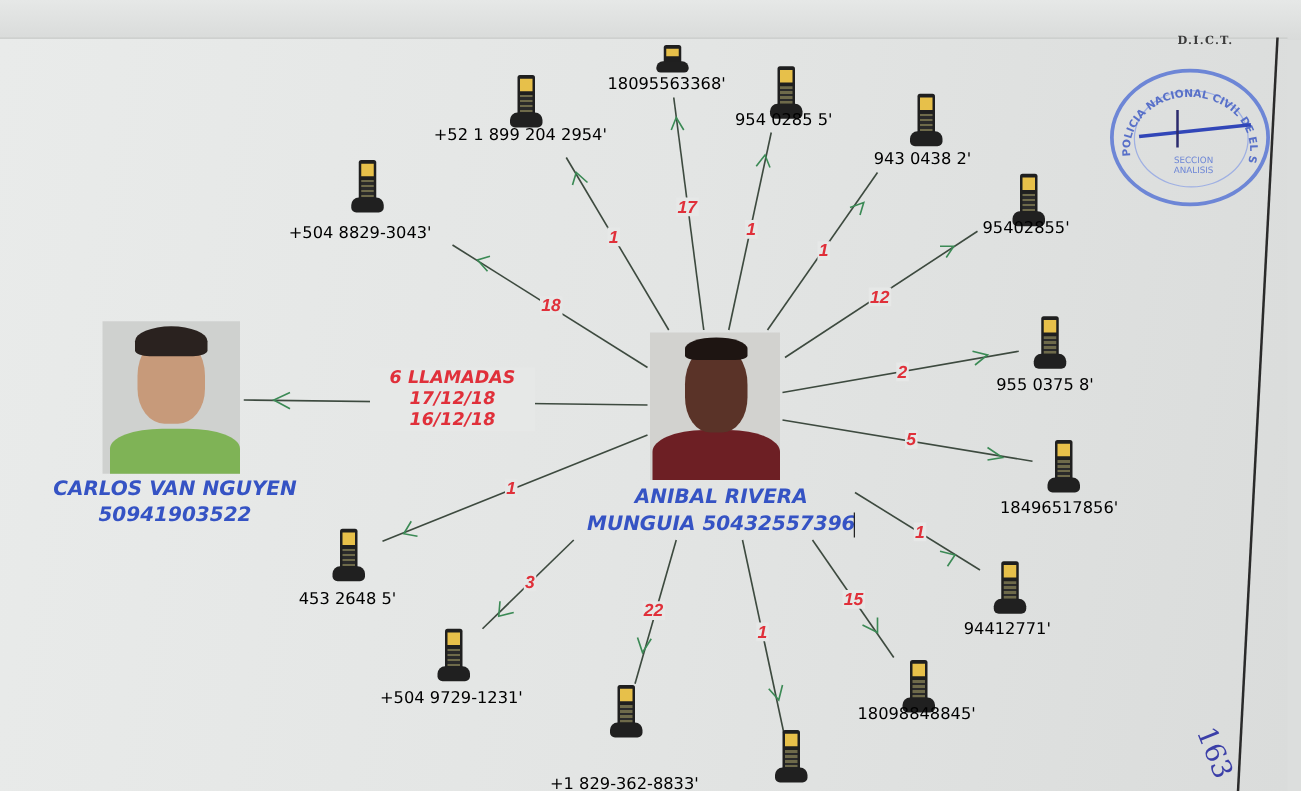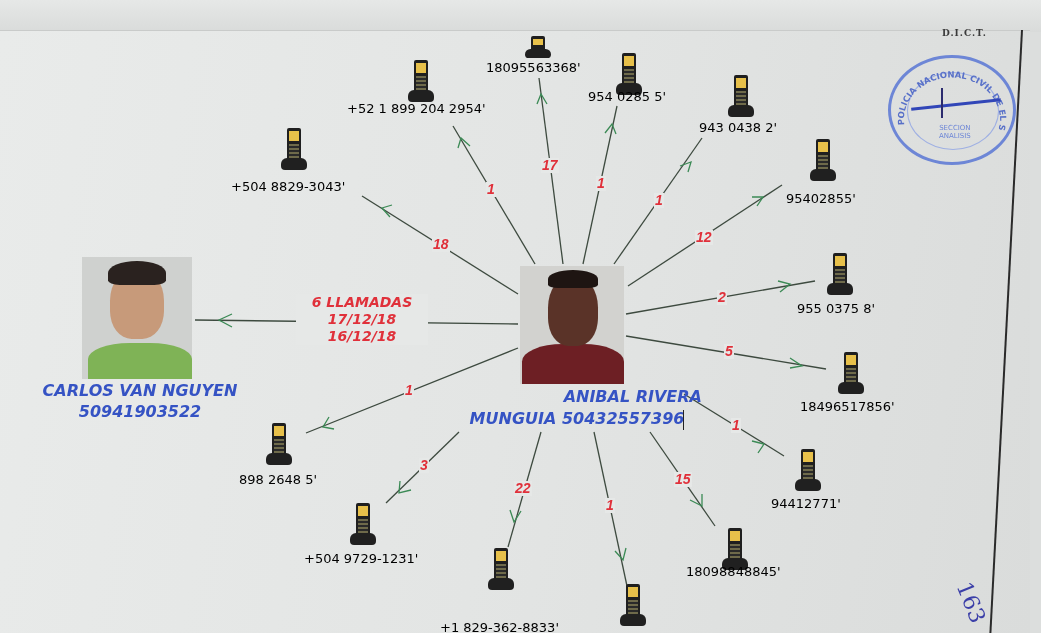--- a/index.html
+++ b/index.html
@@ -191,21 +191,21 @@
   <div>6 LLAMADAS</div>
   <div>17/12/18</div>
   <div>16/12/18</div>
 </div>
 
 <div class="photo" style="left:520px;top:266px;width:104px;height:118px;background:#d2d2cf;">
   <div class="shirt" style="left:2px;top:78px;width:102px;height:44px;background:#6d1f24;"></div>
   <div class="head" style="left:28px;top:10px;width:50px;height:70px;background:#5a3328;"></div>
   <div class="hair" style="left:28px;top:4px;width:50px;height:18px;background:#1e1512;"></div>
 </div>
-<div class="person-name" style="left:452px;top:387px;width:250px;text-align:right;">ANIBAL RIVERA</div>
+<div class="person-name" style="left:452px;top:387px;width:250px;">ANIBAL RIVERA</div>
 <div class="person-name" style="left:452px;top:409px;width:250px;">MUNGUIA 50432557396</div>
 <div class="cursor-bar"></div>
 
 <div class="phone-icon" style="left:281px;top:128px;">
     <div class="phone-body">
       <div class="phone-screen"></div>
       <div class="phone-keys"></div>
     </div>
     <div class="phone-base"></div>
   </div>
@@ -251,21 +251,21 @@
 <div class="phone-label" style="left:699px;top:120px;">943 0438 2'</div>
 <div class="count" style="left:654px;top:193px;">1</div>
 
 <div class="phone-icon" style="left:810px;top:139px;">
     <div class="phone-body">
       <div class="phone-screen"></div>
       <div class="phone-keys"></div>
     </div>
     <div class="phone-base"></div>
   </div>
-<div class="phone-label" style="left:786px;top:191px;">95402855'</div>
+<div class="phone-label" style="left:786px;top:175px;">95402855'</div>
 <div class="count" style="left:695px;top:230px;">12</div>
 
 <div class="phone-icon" style="left:827px;top:253px;">
     <div class="phone-body">
       <div class="phone-screen"></div>
       <div class="phone-keys"></div>
     </div>
     <div class="phone-base"></div>
   </div>
 <div class="phone-label" style="left:797px;top:301px;">955 0375 8'</div>
@@ -331,16 +331,16 @@
 <div class="phone-label" style="left:304px;top:551px;">+504 9729-1231'</div>
 <div class="count" style="left:419px;top:458px;">3</div>
 
 <div class="phone-icon" style="left:266px;top:423px;">
     <div class="phone-body">
       <div class="phone-screen"></div>
       <div class="phone-keys"></div>
     </div>
     <div class="phone-base"></div>
   </div>
-<div class="phone-label" style="left:239px;top:472px;">898 2648 5'</div>
+<div class="phone-label" style="left:239px;top:472px;">453 2648 5'</div>
 <div class="count" style="left:404px;top:383px;">1</div>
 
 <div class="handwritten">163</div>
 
 </body></html>

